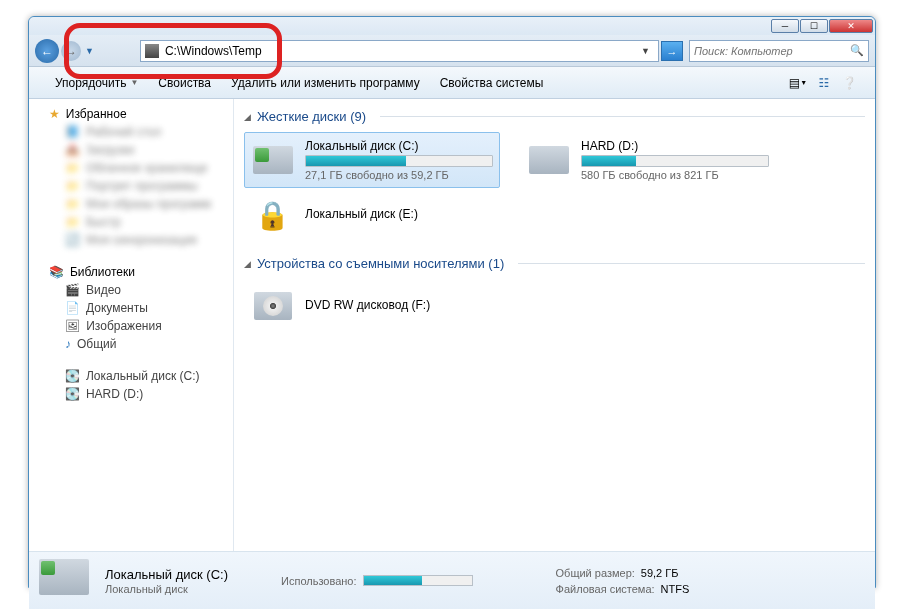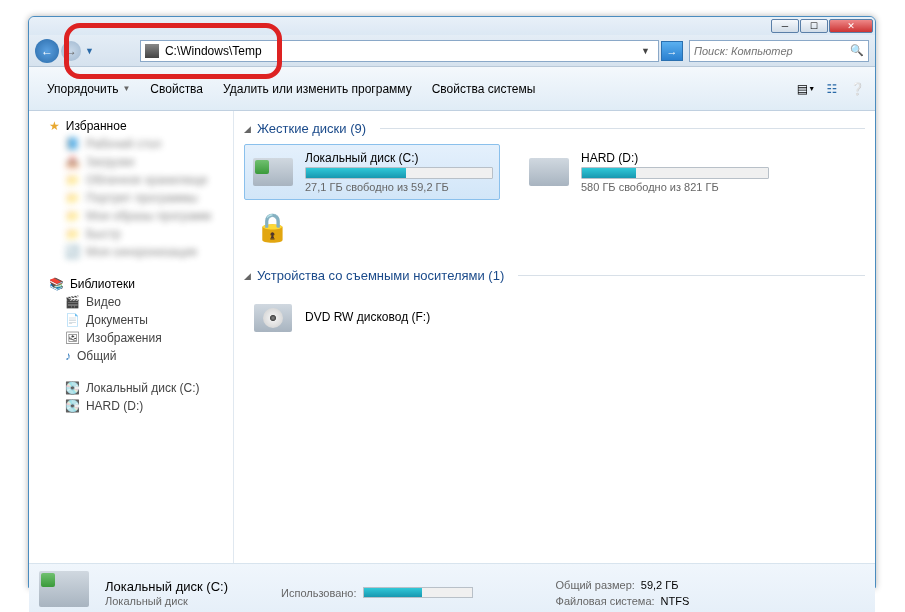--- a/index.html
+++ b/index.html
@@ -18,21 +18,21 @@
 .nav-drop { font-size: 9px; color: #2a6aa8; margin: 0 6px 0 2px; cursor: pointer; }
 .addr { flex: 1; height: 22px; background: #fff; border: 1px solid #8aa8c8; display: flex; align-items: center; padding: 0 4px; position: relative; margin-left: 40px; }
 .addr-icon { width: 14px; height: 14px; background: linear-gradient(#888, #444); margin-right: 6px; }
 .addr input { border: none; outline: none; flex: 1; font-size: 12px; }
 .addr-drop { font-size: 9px; color: #444; padding: 0 4px; cursor: pointer; }
 .addr-go { width: 22px; height: 20px; background: linear-gradient(#5ab0f0, #2a80d0); display: flex; align-items: center; justify-content: center; color: #fff; font-size: 11px; margin-left: 2px; cursor: pointer; border: 1px solid #2a70b0; }
 .search { width: 180px; height: 22px; background: #fff; border: 1px solid #8aa8c8; margin-left: 6px; display: flex; align-items: center; padding: 0 4px; }
 .search input { border: none; outline: none; flex: 1; font-size: 11px; font-style: italic; color: #888; }
 .search-icon { width: 14px; height: 14px; font-size: 11px; color: #5a8ac0; }
 
-.toolbar { height: 44px; background: linear-gradient(#f4f8fc, #e0ecf6); border-bottom: 1px solid #c0d0e0; display: flex; align-items: center; padding: 0 8px; font-size: 12px; }
+.toolbar { height: 32px; background: linear-gradient(#f4f8fc, #e0ecf6); border-bottom: 1px solid #c0d0e0; display: flex; align-items: center; padding: 0 16px; font-size: 12px; }
 .tool-item { padding: 4px 10px; cursor: pointer; display: flex; align-items: center; gap: 4px; }
 .tool-item .drop { font-size: 8px; color: #666; }
 .tool-right { margin-left: auto; display: flex; gap: 8px; align-items: center; }
 .tool-icon { width: 18px; height: 16px; font-size: 12px; cursor: pointer; display: flex; align-items: center; justify-content: center; }
 
 .body { display: flex; height: 452px; background: #fff; }
 .sidebar { width: 205px; border-right: 1px solid #e0e8f0; padding: 6px 0; overflow: hidden; font-size: 12px; }
 .side-group { margin-bottom: 14px; }
 .side-head { display: flex; align-items: center; gap: 6px; padding: 2px 8px 2px 20px; font-size: 12px; }
 .side-item { display: flex; align-items: center; gap: 6px; padding: 2px 8px 2px 36px; cursor: pointer; color: #444; white-space: nowrap; }
@@ -218,20 +218,23 @@
             <div class="drive-bar">
                 <div class="drive-bar-fill" style="width:29%"></div>
               </div>
             <div class="drive-sub">580 ГБ свободно из 821 ГБ</div>
           </div>
         </div>
         <div class="drive">
           <div class="drive-icon">
               <span class="lock-ico">🔒</span>
             </div>
+          <div class="drive-info">
+              <div class="drive-name">Локальный диск (E:)</div>
+            </div>
         </div>
       </div>
 
       <div class="section-head" style="margin-top:14px">
         <span class="sec-tri">◢</span>
         <span>Устройства со съемными носителями (1)</span>
           <div class="sec-line"></div>
       </div>
       <div class="drives">
         <div class="drive">

